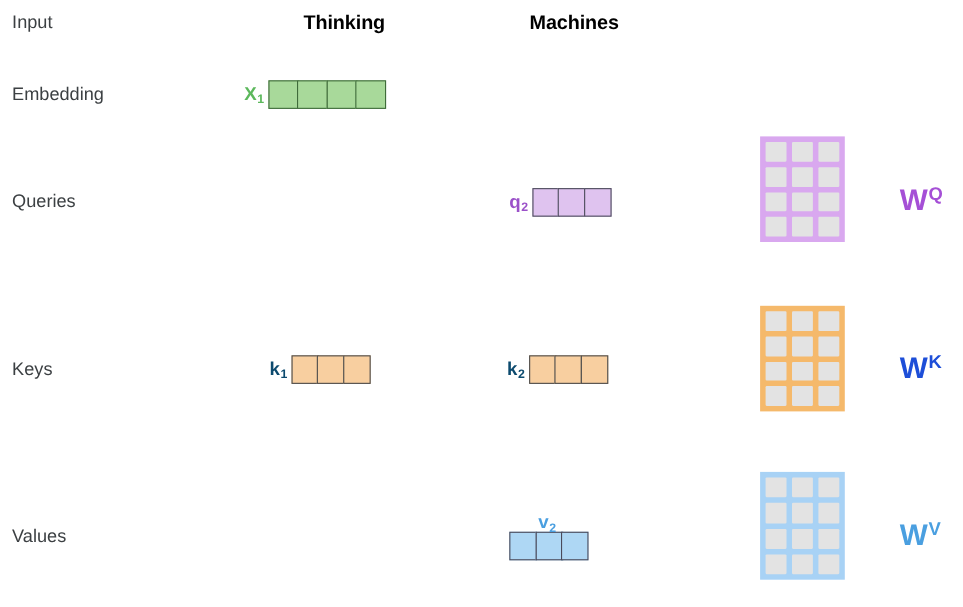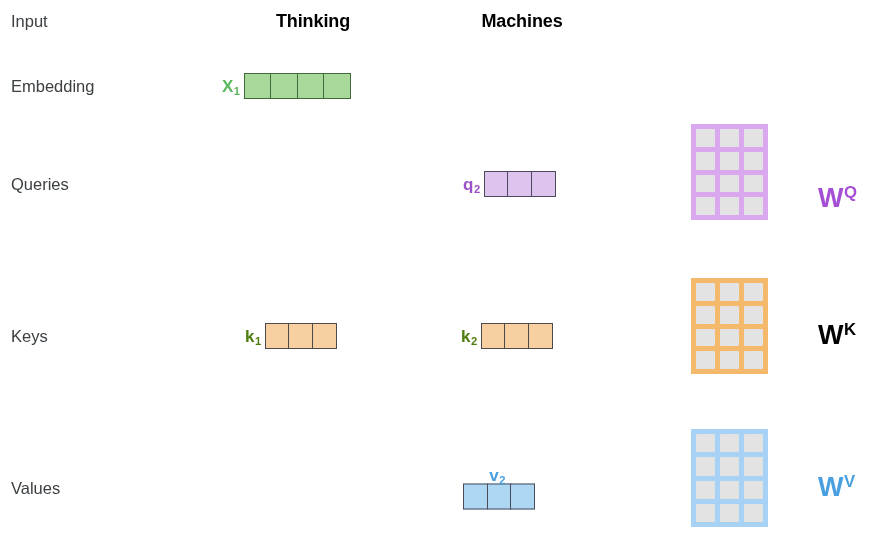--- a/index.html
+++ b/index.html
@@ -88,21 +88,21 @@
   .v-q .vec-label { color: #9b51c9; }
   .v-q .cell {
     width: 25px; height: 26px;
     background: #dfc3ef;
     border: 1.4px solid #4a4a5a;
     margin-left: -1.4px;
   }
   .v-q .cell:first-child { margin-left: 0; }
 
   
-  .v-k .vec-label { color: #4d7c0f; }
+  .v-k .vec-label { color: #0c4a6e; }
   .v-k .cell {
     width: 25px; height: 26px;
     background: #f8cfa0;
     border: 1.4px solid #4a4a4a;
     margin-left: -1.4px;
   }
   .v-k .cell:first-child { margin-left: 0; }
 
   
   .v-v .vec-label { color: #4a9fe0; }
@@ -140,22 +140,22 @@
     line-height: 1;
   }
   .w-name sup {
     font-size: 0.62em;
     font-weight: bold;
     vertical-align: baseline;
     position: relative;
     top: -9px;
     left: 0.5px;
   }
-  .w-q { color: #a54fd6; margin-top: 16px; }
-  .w-k { color: #000000; }
+  .w-q { color: #a54fd6; }
+  .w-k { color: #1d4ed8; }
   .w-v { color: #4a9fe0; }
 </style>
 </head>
 <body>
 
 <div class="canvas">
 
   <div class="row-label" style="top:21px;">Input</div>
   <div class="row-label" style="top:86px;">Embedding</div>
   <div class="row-label" style="top:184px;">Queries</div>

